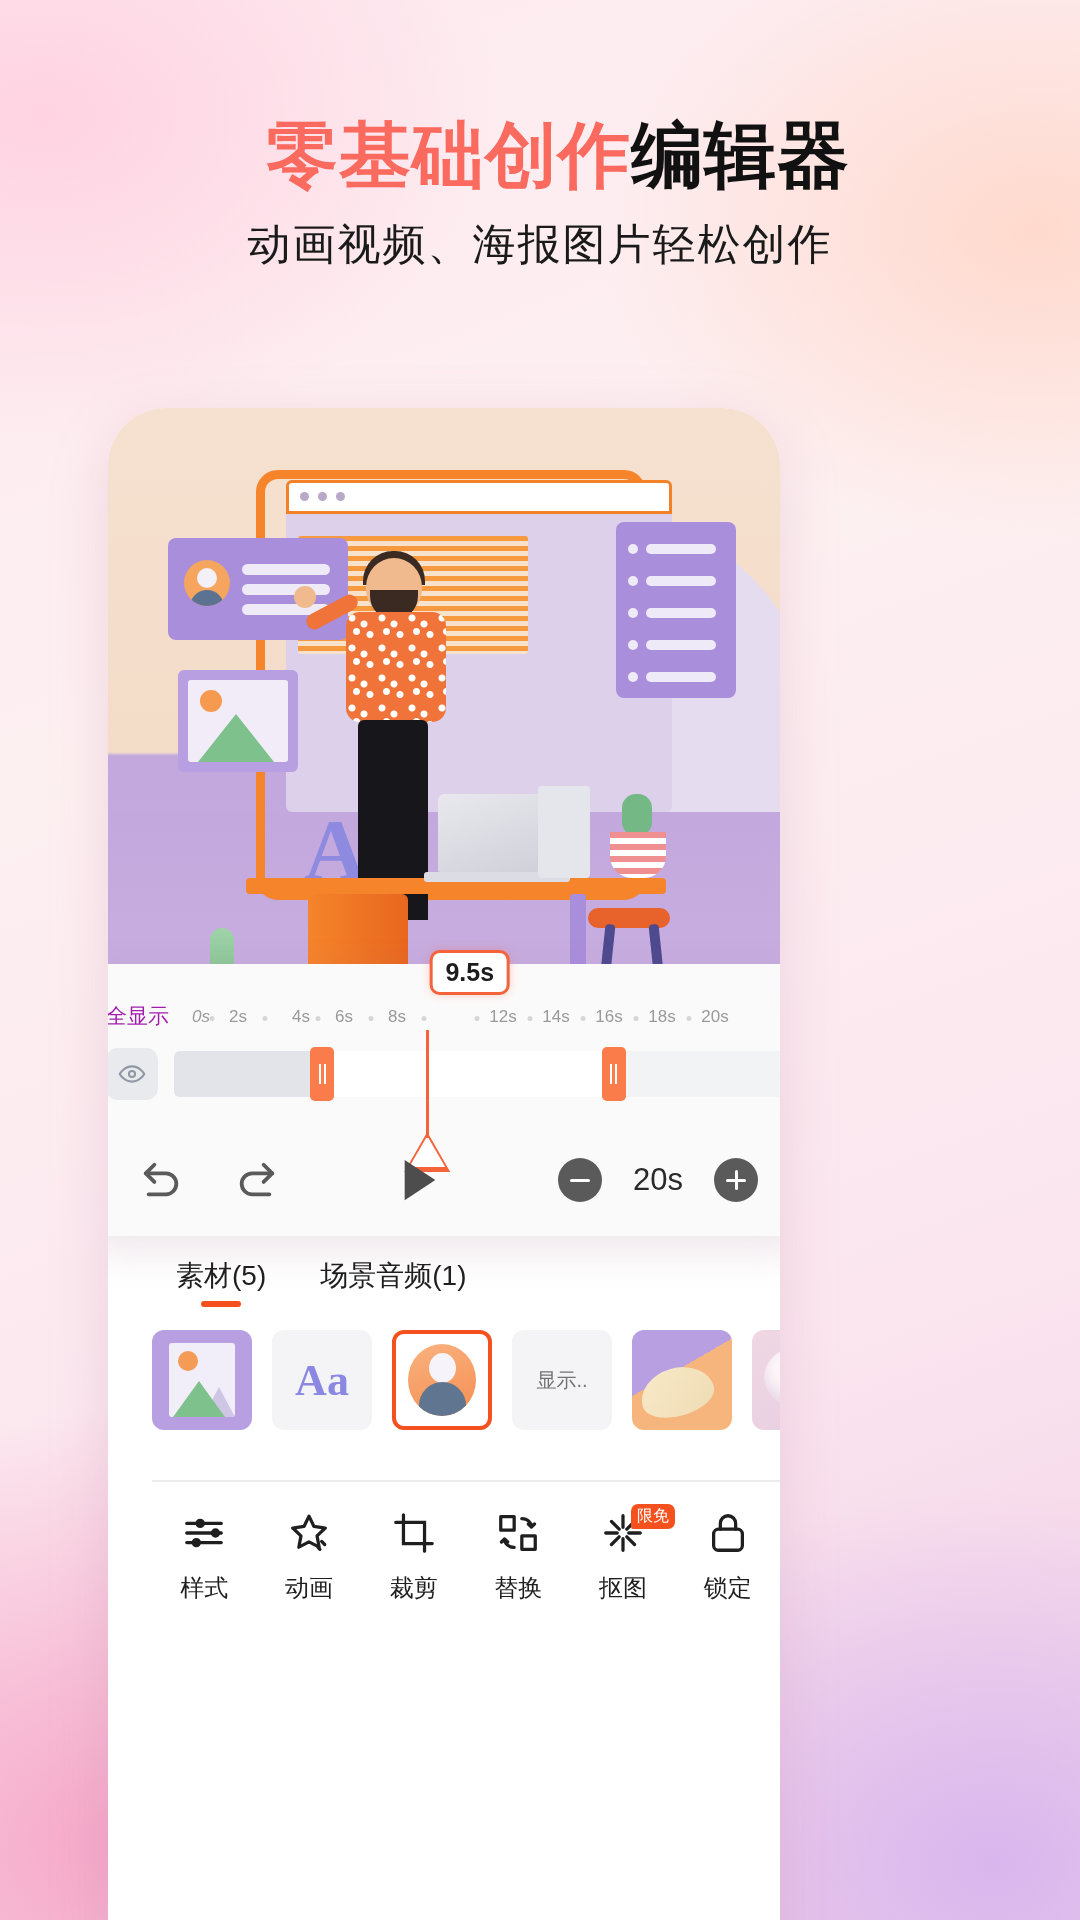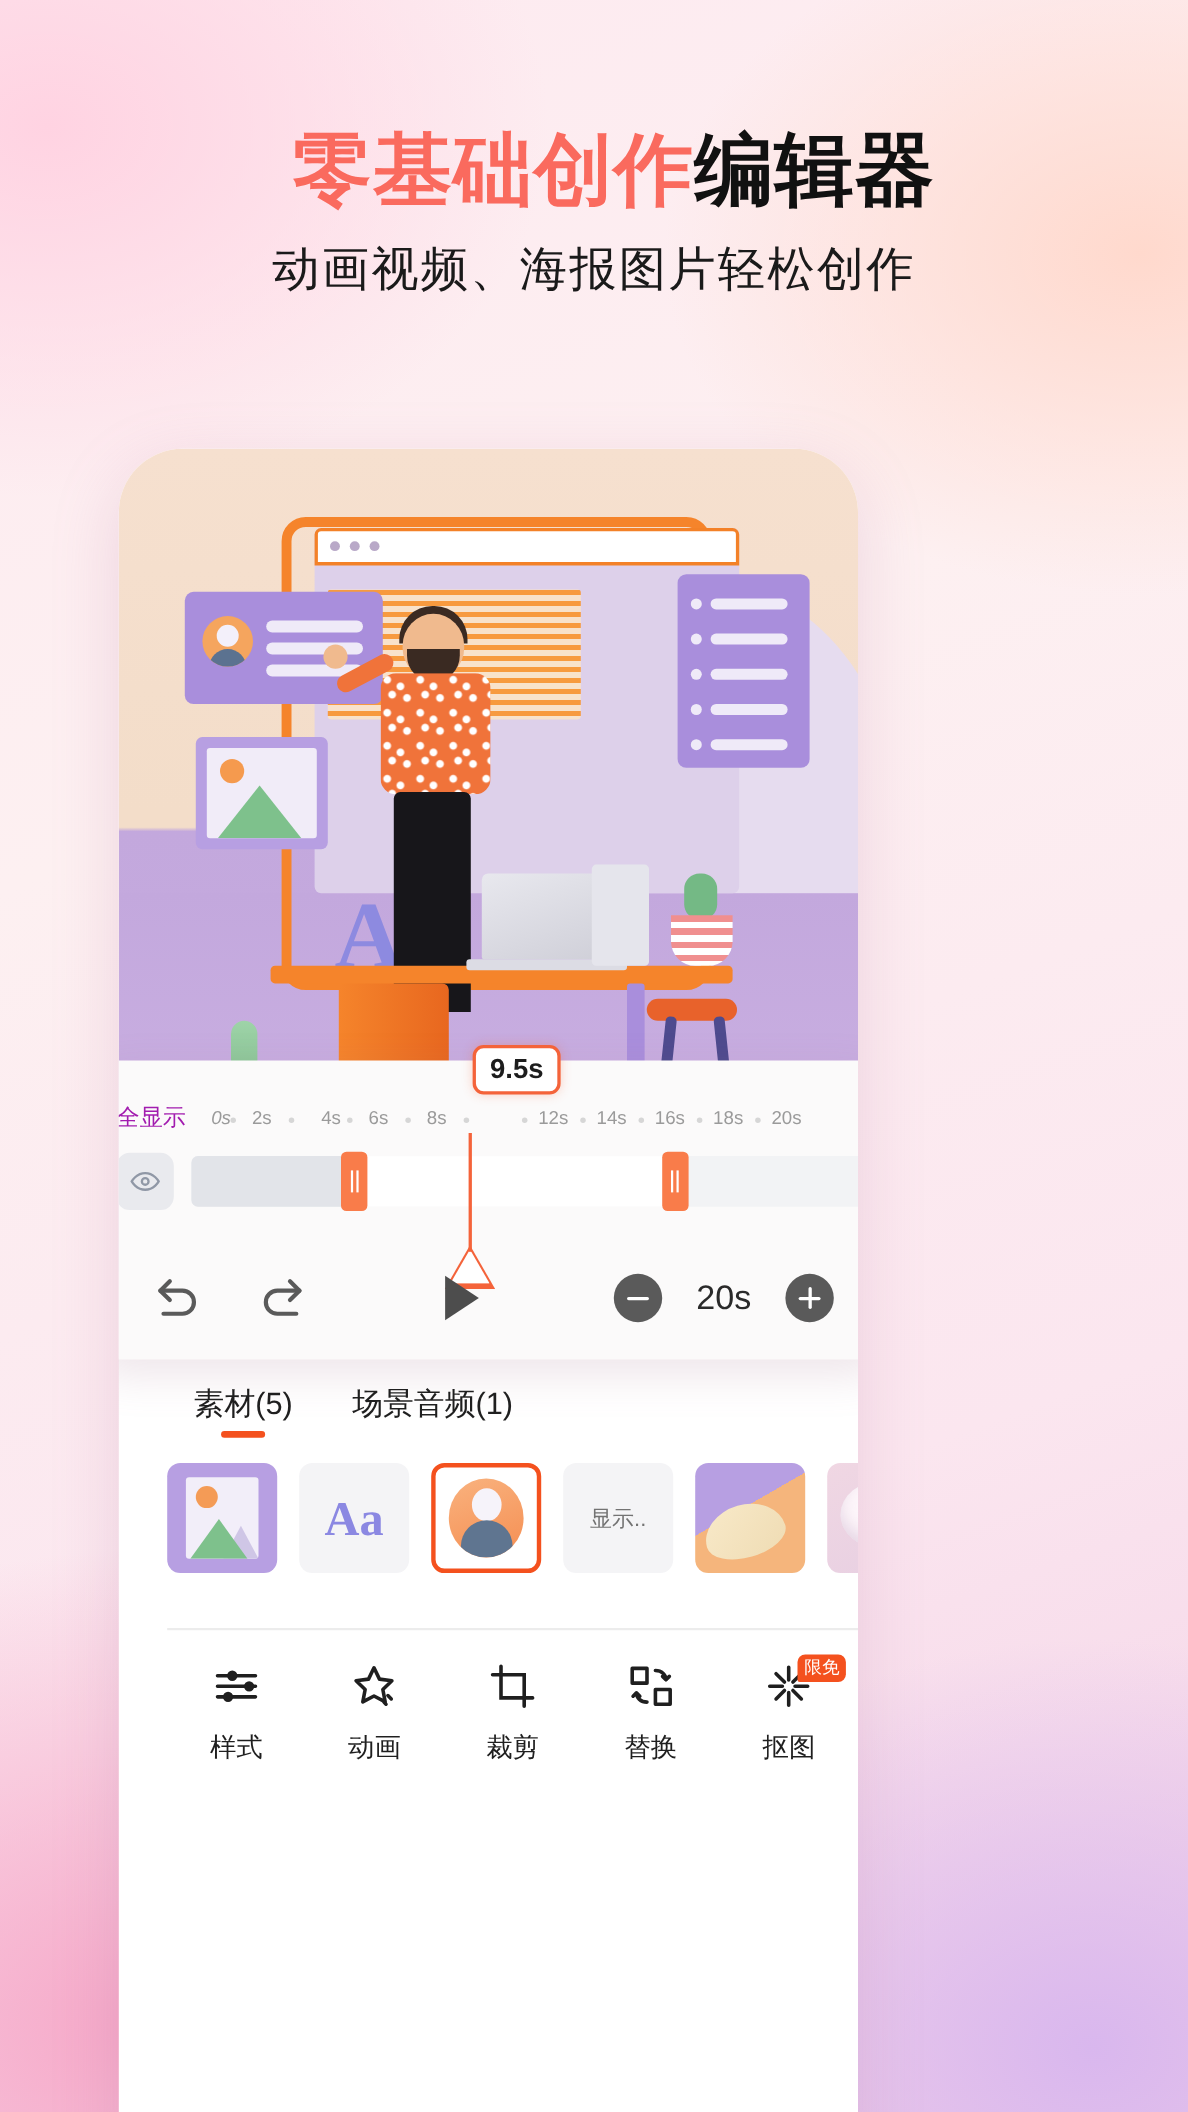--- a/index.html
+++ b/index.html
@@ -476,16 +476,25 @@
         </div>
         <div class="tool">
           <div class="tool-ico">
             <svg width="46" height="46" viewBox="0 0 24 24" fill="none" stroke="#1f1f1f" stroke-width="1.7" stroke-linecap="round">
               <path d="M12 3v6M12 15v6M3 12h6M15 12h6M6 6l4 4M14 14l4 4M18 6l-4 4M10 14l-4 4"></path>
             </svg>
             <div class="badge">限免</div>
           </div>
           <div class="tool-label">抠图</div>
         </div>
+        <div class="tool">
+          <div class="tool-ico">
+            <svg width="46" height="46" viewBox="0 0 24 24" fill="none" stroke="#1f1f1f" stroke-width="1.7" stroke-linecap="round">
+              <rect x="4.5" y="10" width="15" height="11" rx="2.5"></rect>
+              <path d="M8 10V7a4 4 0 0 1 8 0v3"></path>
+            </svg>
+          </div>
+          <div class="tool-label">锁定</div>
+        </div>
       </div>
 
  </div>
 </div>
 
 </body></html>

